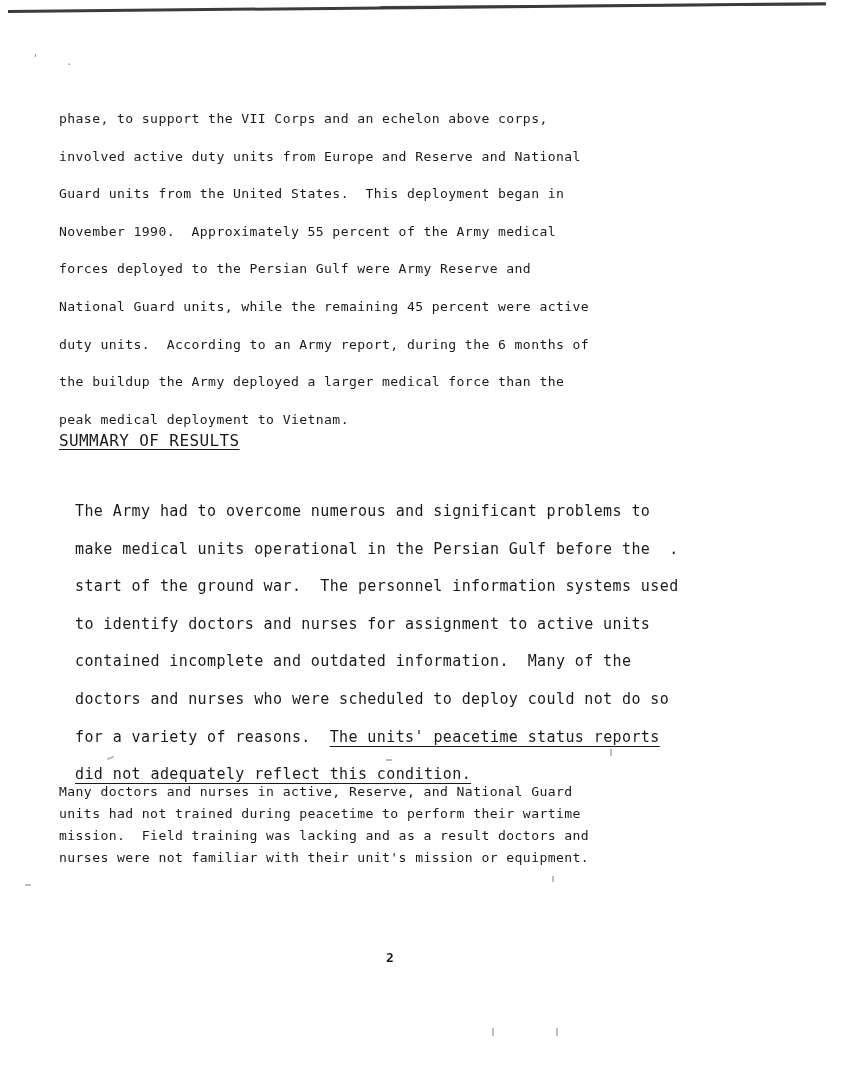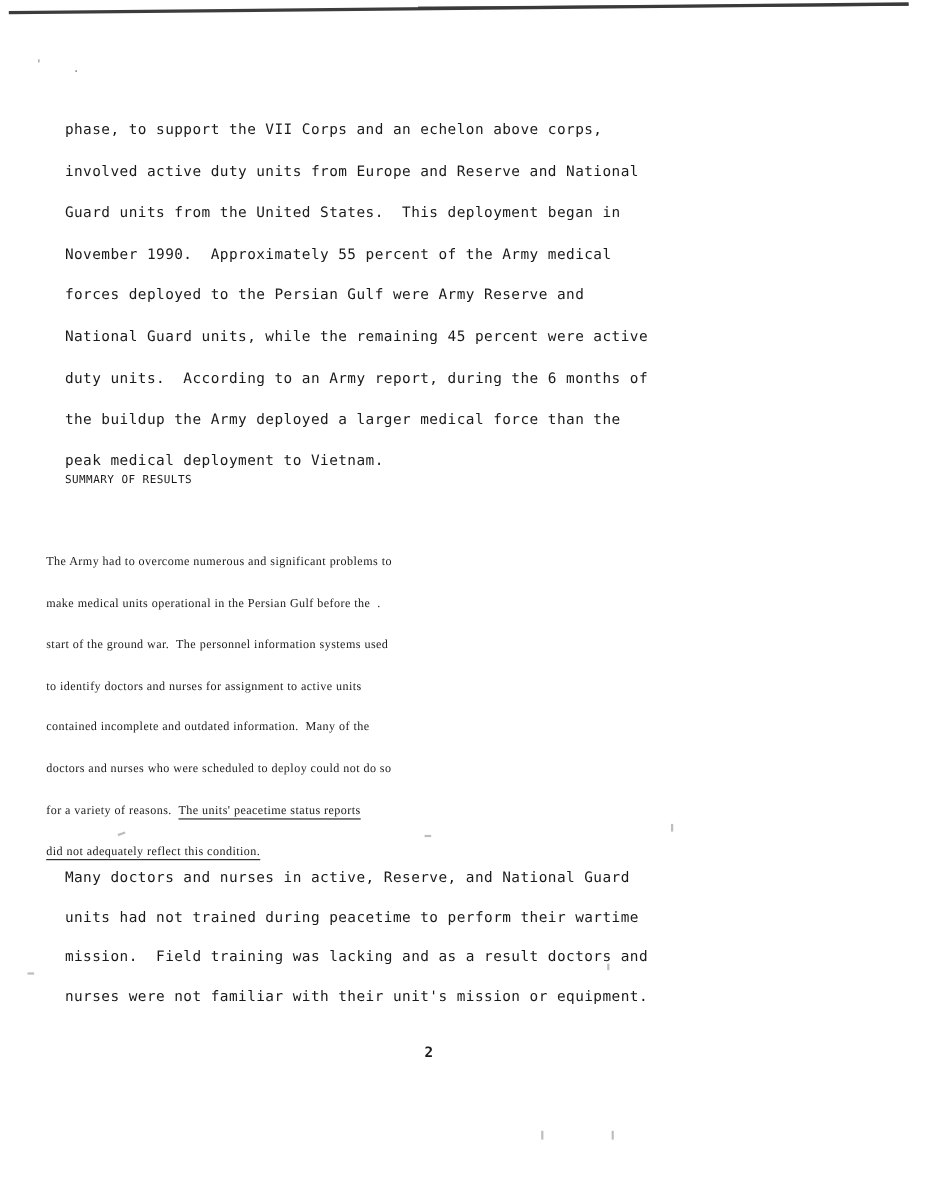--- a/index.html
+++ b/index.html
@@ -56,43 +56,43 @@
     font-size: 13.1px;
     line-height: 37.6px;
     letter-spacing: 0.4px;
     white-space: pre-wrap;
   }
 
   .heading {
     position: absolute;
     left: 59px;
     top: 431px;
-    font-size: 10px;
+    font-size: 16px;
     letter-spacing: 0.4px;
+    text-decoration: underline;
     text-underline-offset: 3px;
   }
 
   .para2 {
     position: absolute;
-    left: 42px;
+    left: 75px;
     top: 493px;
     width: 660px;
-    font-size: 11px;
+    font-size: 15px;
     line-height: 37.6px;
     letter-spacing: 0.4px;
     white-space: pre-wrap;
-    font-family: Liberation Serif, serif;
   }
   .para3 {
     position: absolute;
     left: 59px;
     top: 781px;
     width: 660px;
     font-size: 13.1px;
-    line-height: 36px;
+    line-height: 22px;
     letter-spacing: 0.4px;
     white-space: pre-wrap;
   }
 
   .uline {
     text-decoration: underline;
     text-underline-offset: 4px;
   }
 
   .page-number {

